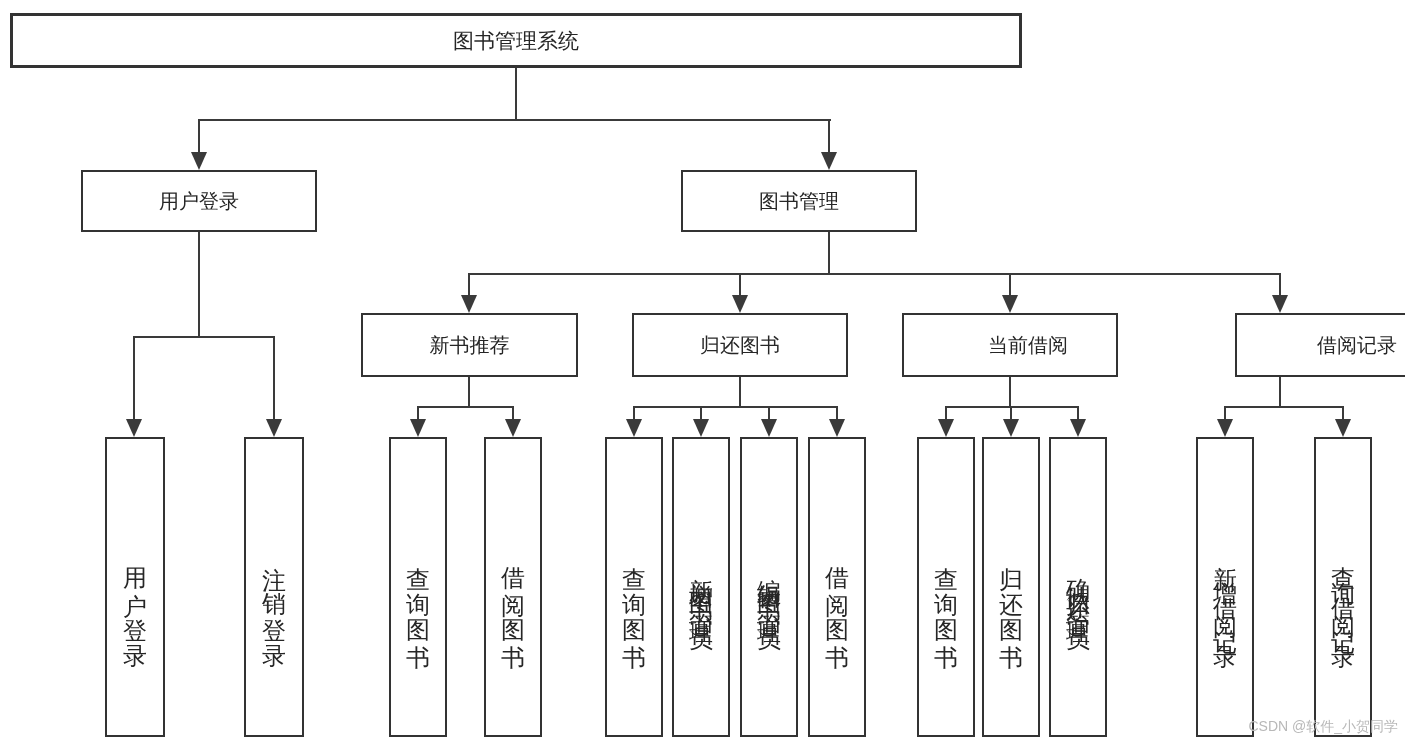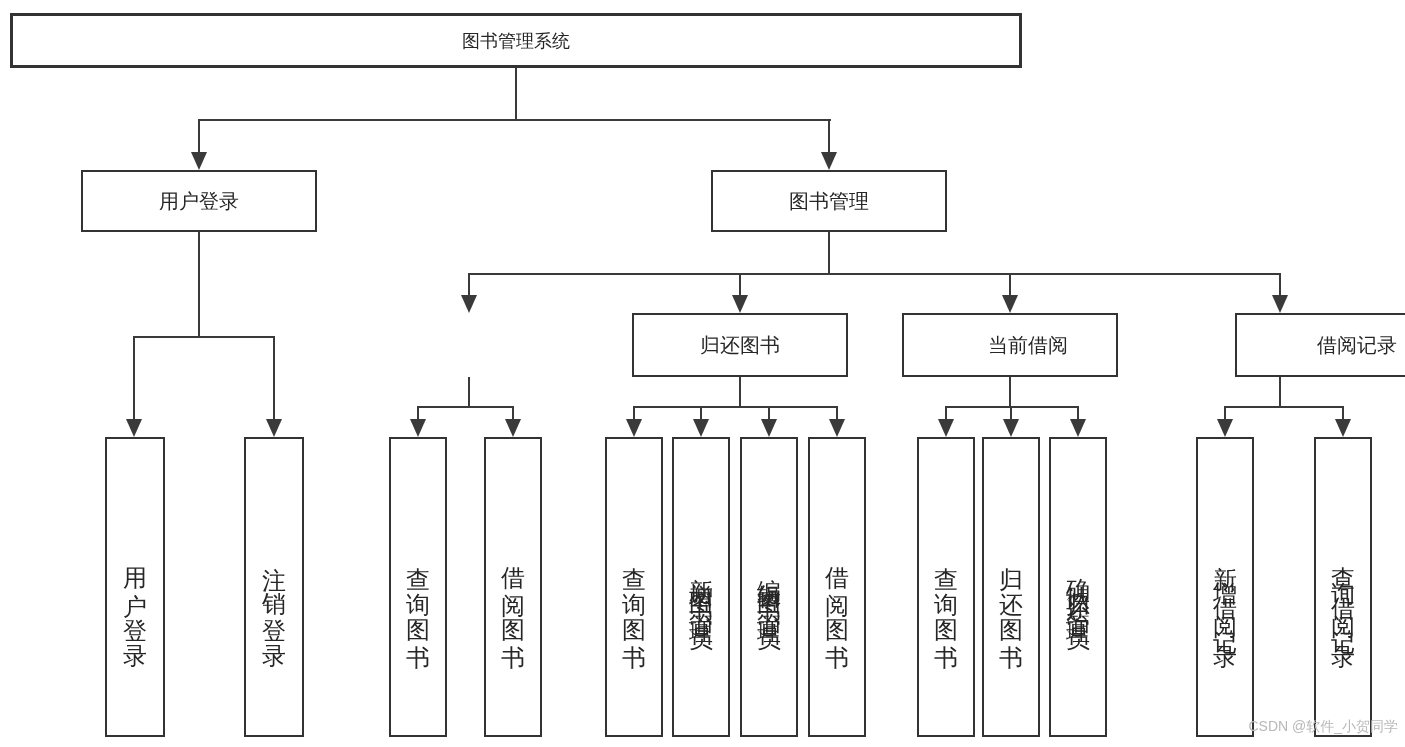--- a/index.html
+++ b/index.html
@@ -21,21 +21,21 @@
     box-sizing: border-box;
     border: 2px solid #333333;
     background: #ffffff;
     display: flex;
     align-items: center;
     justify-content: center;
     color: #262626;
   }
   .root-box {
     border-width: 3px;
-    font-size: 18px;
+    font-size: 21px;
   }
   .l2-box, .l3-box {
     font-size: 20px;
   }
   .leaf-box {
     font-size: 24px;
   }
   .leaf-box .vtext {
     writing-mode: vertical-rl;
     text-orientation: mixed;
@@ -79,24 +79,27 @@
 
 <div class="stage">
 
   <div class="box root-box" style="left:10px; top:13px; width:1012px; height:55px;">
     <span>图书管理系统</span>
   </div>
 
   <div class="box l2-box" style="left:81px; top:170px; width:236px; height:62px;">
     <span>用户登录</span>
   </div>
-  <div class="box l2-box" style="left:711px; top:170px; width:236px; height:62px;">
+  <div class="box l2-box" style="left:681px; top:170px; width:236px; height:62px;">
     <span>图书管理</span>
   </div>
 
+  <div class="box l3-box" style="left:361px; top:313px; width:217px; height:64px;">
+    <span>新书推荐</span>
+  </div>
   <div class="box l3-box" style="left:632px; top:313px; width:216px; height:64px;">
     <span>归还图书</span>
   </div>
   <div class="box l3-box" style="left:902px; top:313px; width:216px; height:64px;padding-left:36px;">
     <span>当前借阅</span>
   </div>
   <div class="box l3-box" style="left:1235px; top:313px; width:244px; height:64px;">
     <span>借阅记录</span>
   </div>
 

